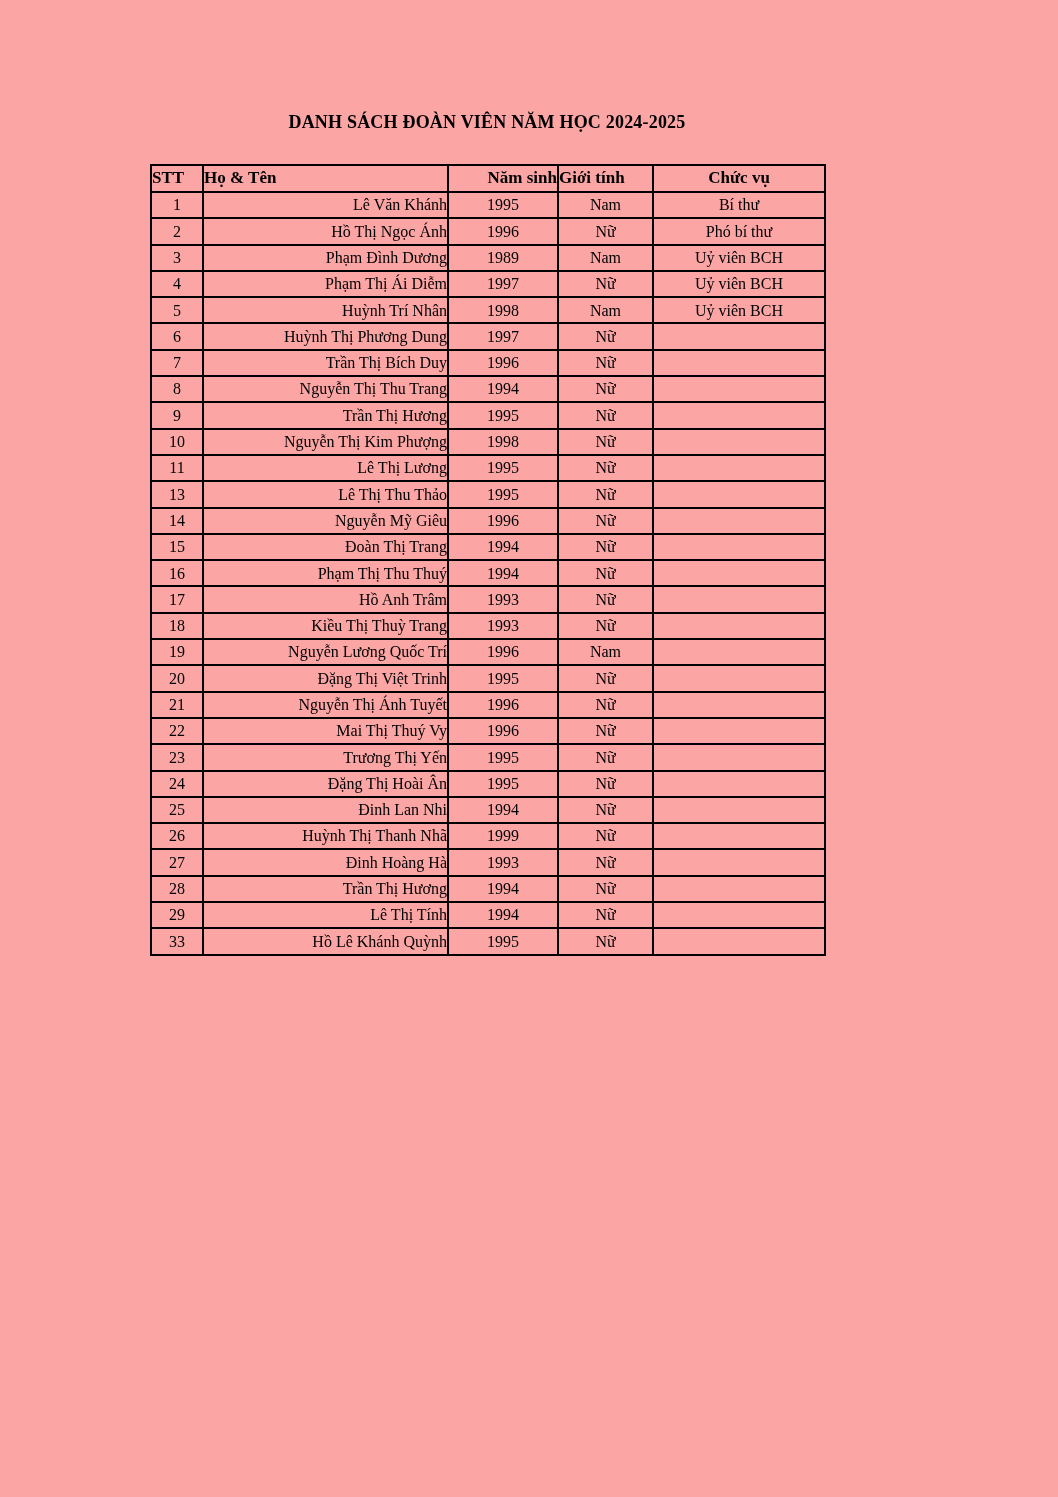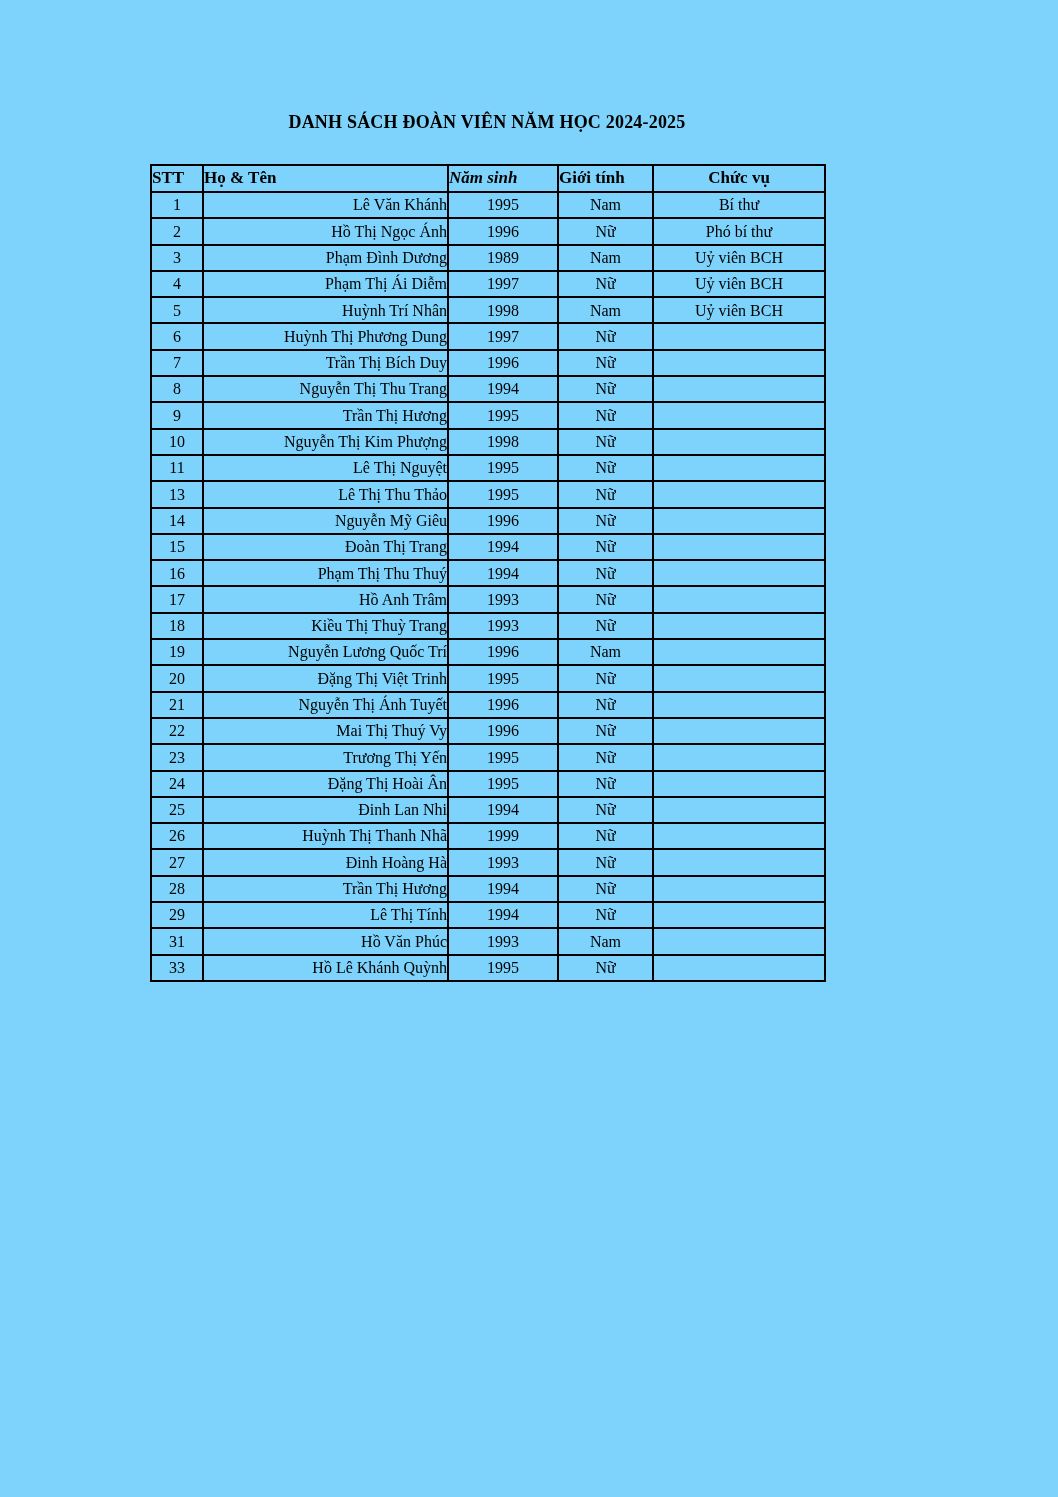--- a/index.html
+++ b/index.html
@@ -4,21 +4,21 @@
 <style>
   html, body {
     margin: 0;
     padding: 0;
     background: #ffffff;
   }
   .page {
     position: relative;
     width: 1058px;
     height: 1497px;
-    background: #7dd3fc;
+    background: #fca5a5;
     font-family: "Liberation Serif", "DejaVu Serif", serif;
     color: #000000;
     overflow: hidden;
   }
   .content {
     position: absolute;
     left: 150px;
     top: 112px;
     width: 674px;
   }
@@ -50,21 +50,21 @@
     white-space: nowrap;
     vertical-align: middle;
   }
   .member-table th {
     font-weight: bold;
     font-size: 17px;
     height: 25px;
   }
   .th-stt    { text-align: left; padding-left: 1px; border-radius: 10px; }
   .th-name   { text-align: left; padding-left: 5px; }
-  .th-year   { text-align: left; padding-left: 4px; font-style: italic; }
+  .th-year   { text-align: right; padding-left: 4px; }
   .th-gender { text-align: left; padding-left: 4px; }
   .th-role   { text-align: center; }
   .td-stt    { text-align: center; }
   .td-name   { text-align: right; padding-left: 5px; }
   .td-year   { text-align: center; }
   .td-gender { text-align: center; }
   .td-role   { text-align: center; }
 </style>
 </head>
 <body>
@@ -156,21 +156,21 @@
   </tr>
           <tr>
     <td class="td-stt">10</td>
     <td class="td-name">Nguyễn Thị Kim Phượng</td>
     <td class="td-year">1998</td>
     <td class="td-gender">Nữ</td>
     <td class="td-role"></td>
   </tr>
           <tr>
     <td class="td-stt">11</td>
-    <td class="td-name">Lê Thị Nguyệt</td>
+    <td class="td-name">Lê Thị Lương</td>
     <td class="td-year">1995</td>
     <td class="td-gender">Nữ</td>
     <td class="td-role"></td>
   </tr>
           <tr>
     <td class="td-stt">13</td>
     <td class="td-name">Lê Thị Thu Thảo</td>
     <td class="td-year">1995</td>
     <td class="td-gender">Nữ</td>
     <td class="td-role"></td>
@@ -278,27 +278,20 @@
     <td class="td-name">Trần Thị Hương</td>
     <td class="td-year">1994</td>
     <td class="td-gender">Nữ</td>
     <td class="td-role"></td>
   </tr>
           <tr>
     <td class="td-stt">29</td>
     <td class="td-name">Lê Thị Tính</td>
     <td class="td-year">1994</td>
     <td class="td-gender">Nữ</td>
-    <td class="td-role"></td>
-  </tr>
-          <tr>
-    <td class="td-stt">31</td>
-    <td class="td-name">Hồ Văn Phúc</td>
-    <td class="td-year">1993</td>
-    <td class="td-gender">Nam</td>
     <td class="td-role"></td>
   </tr>
           <tr>
     <td class="td-stt">33</td>
     <td class="td-name">Hồ Lê Khánh Quỳnh</td>
     <td class="td-year">1995</td>
     <td class="td-gender">Nữ</td>
     <td class="td-role"></td>
   </tr>
         </tbody>

